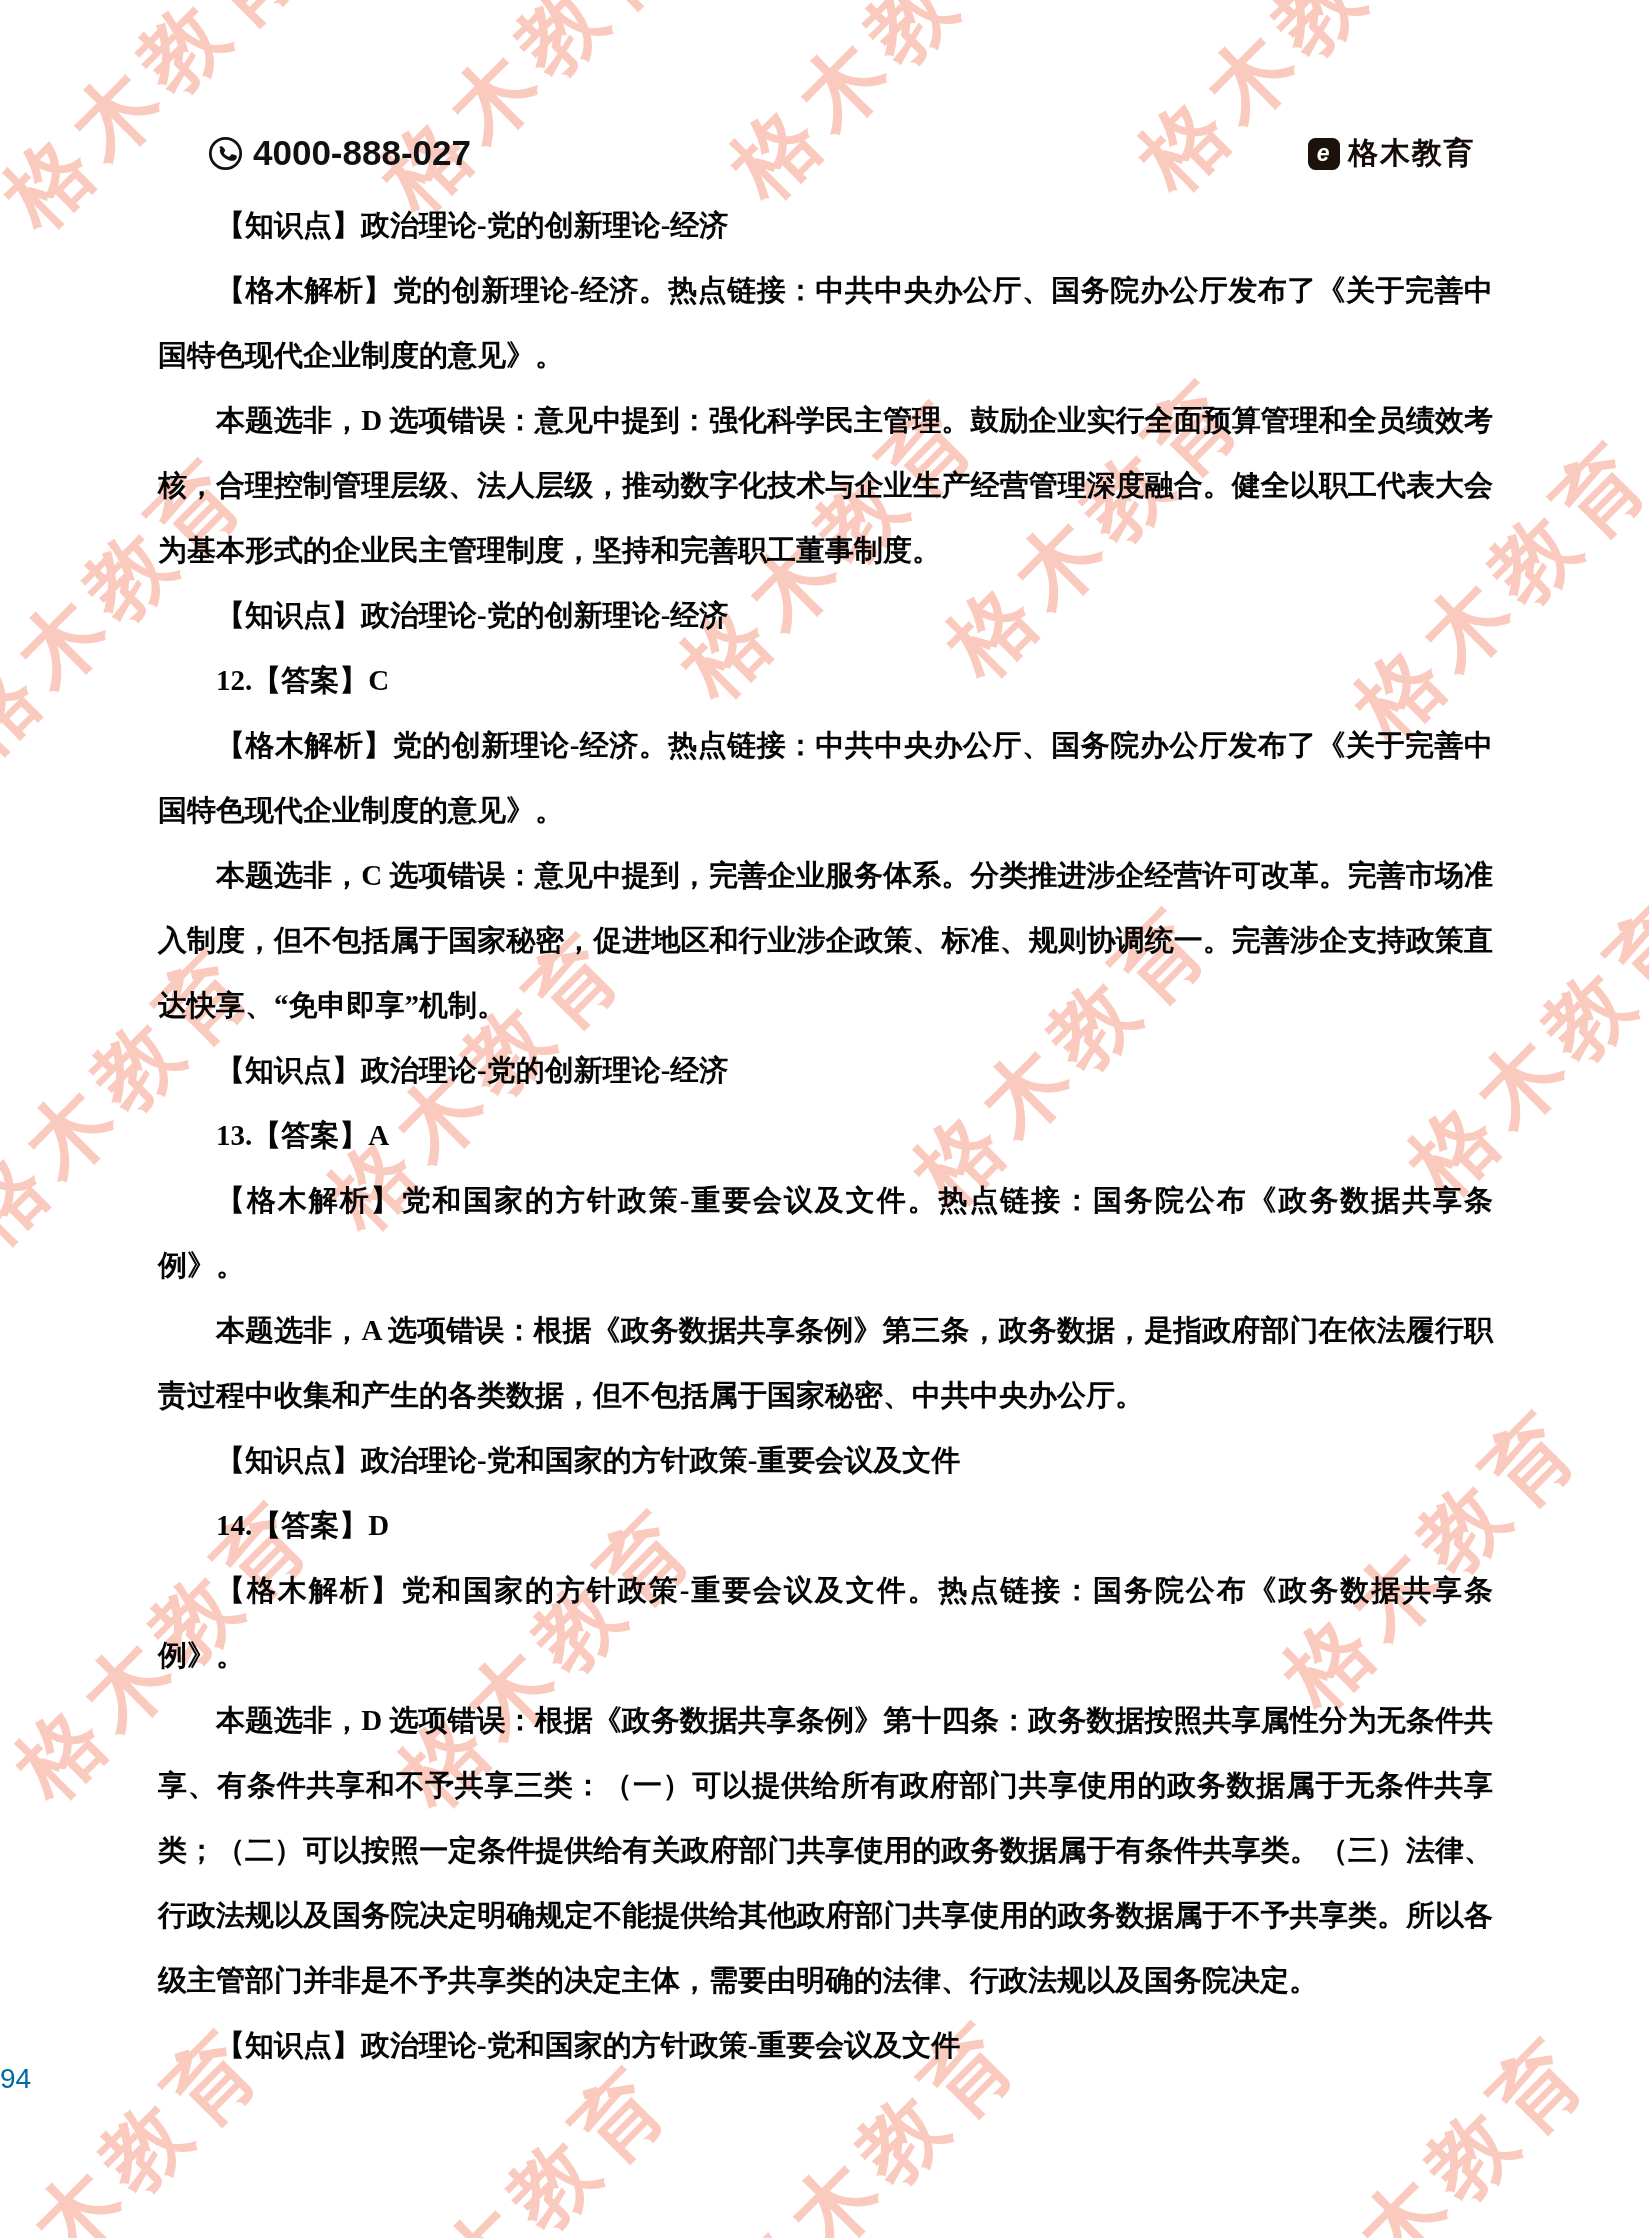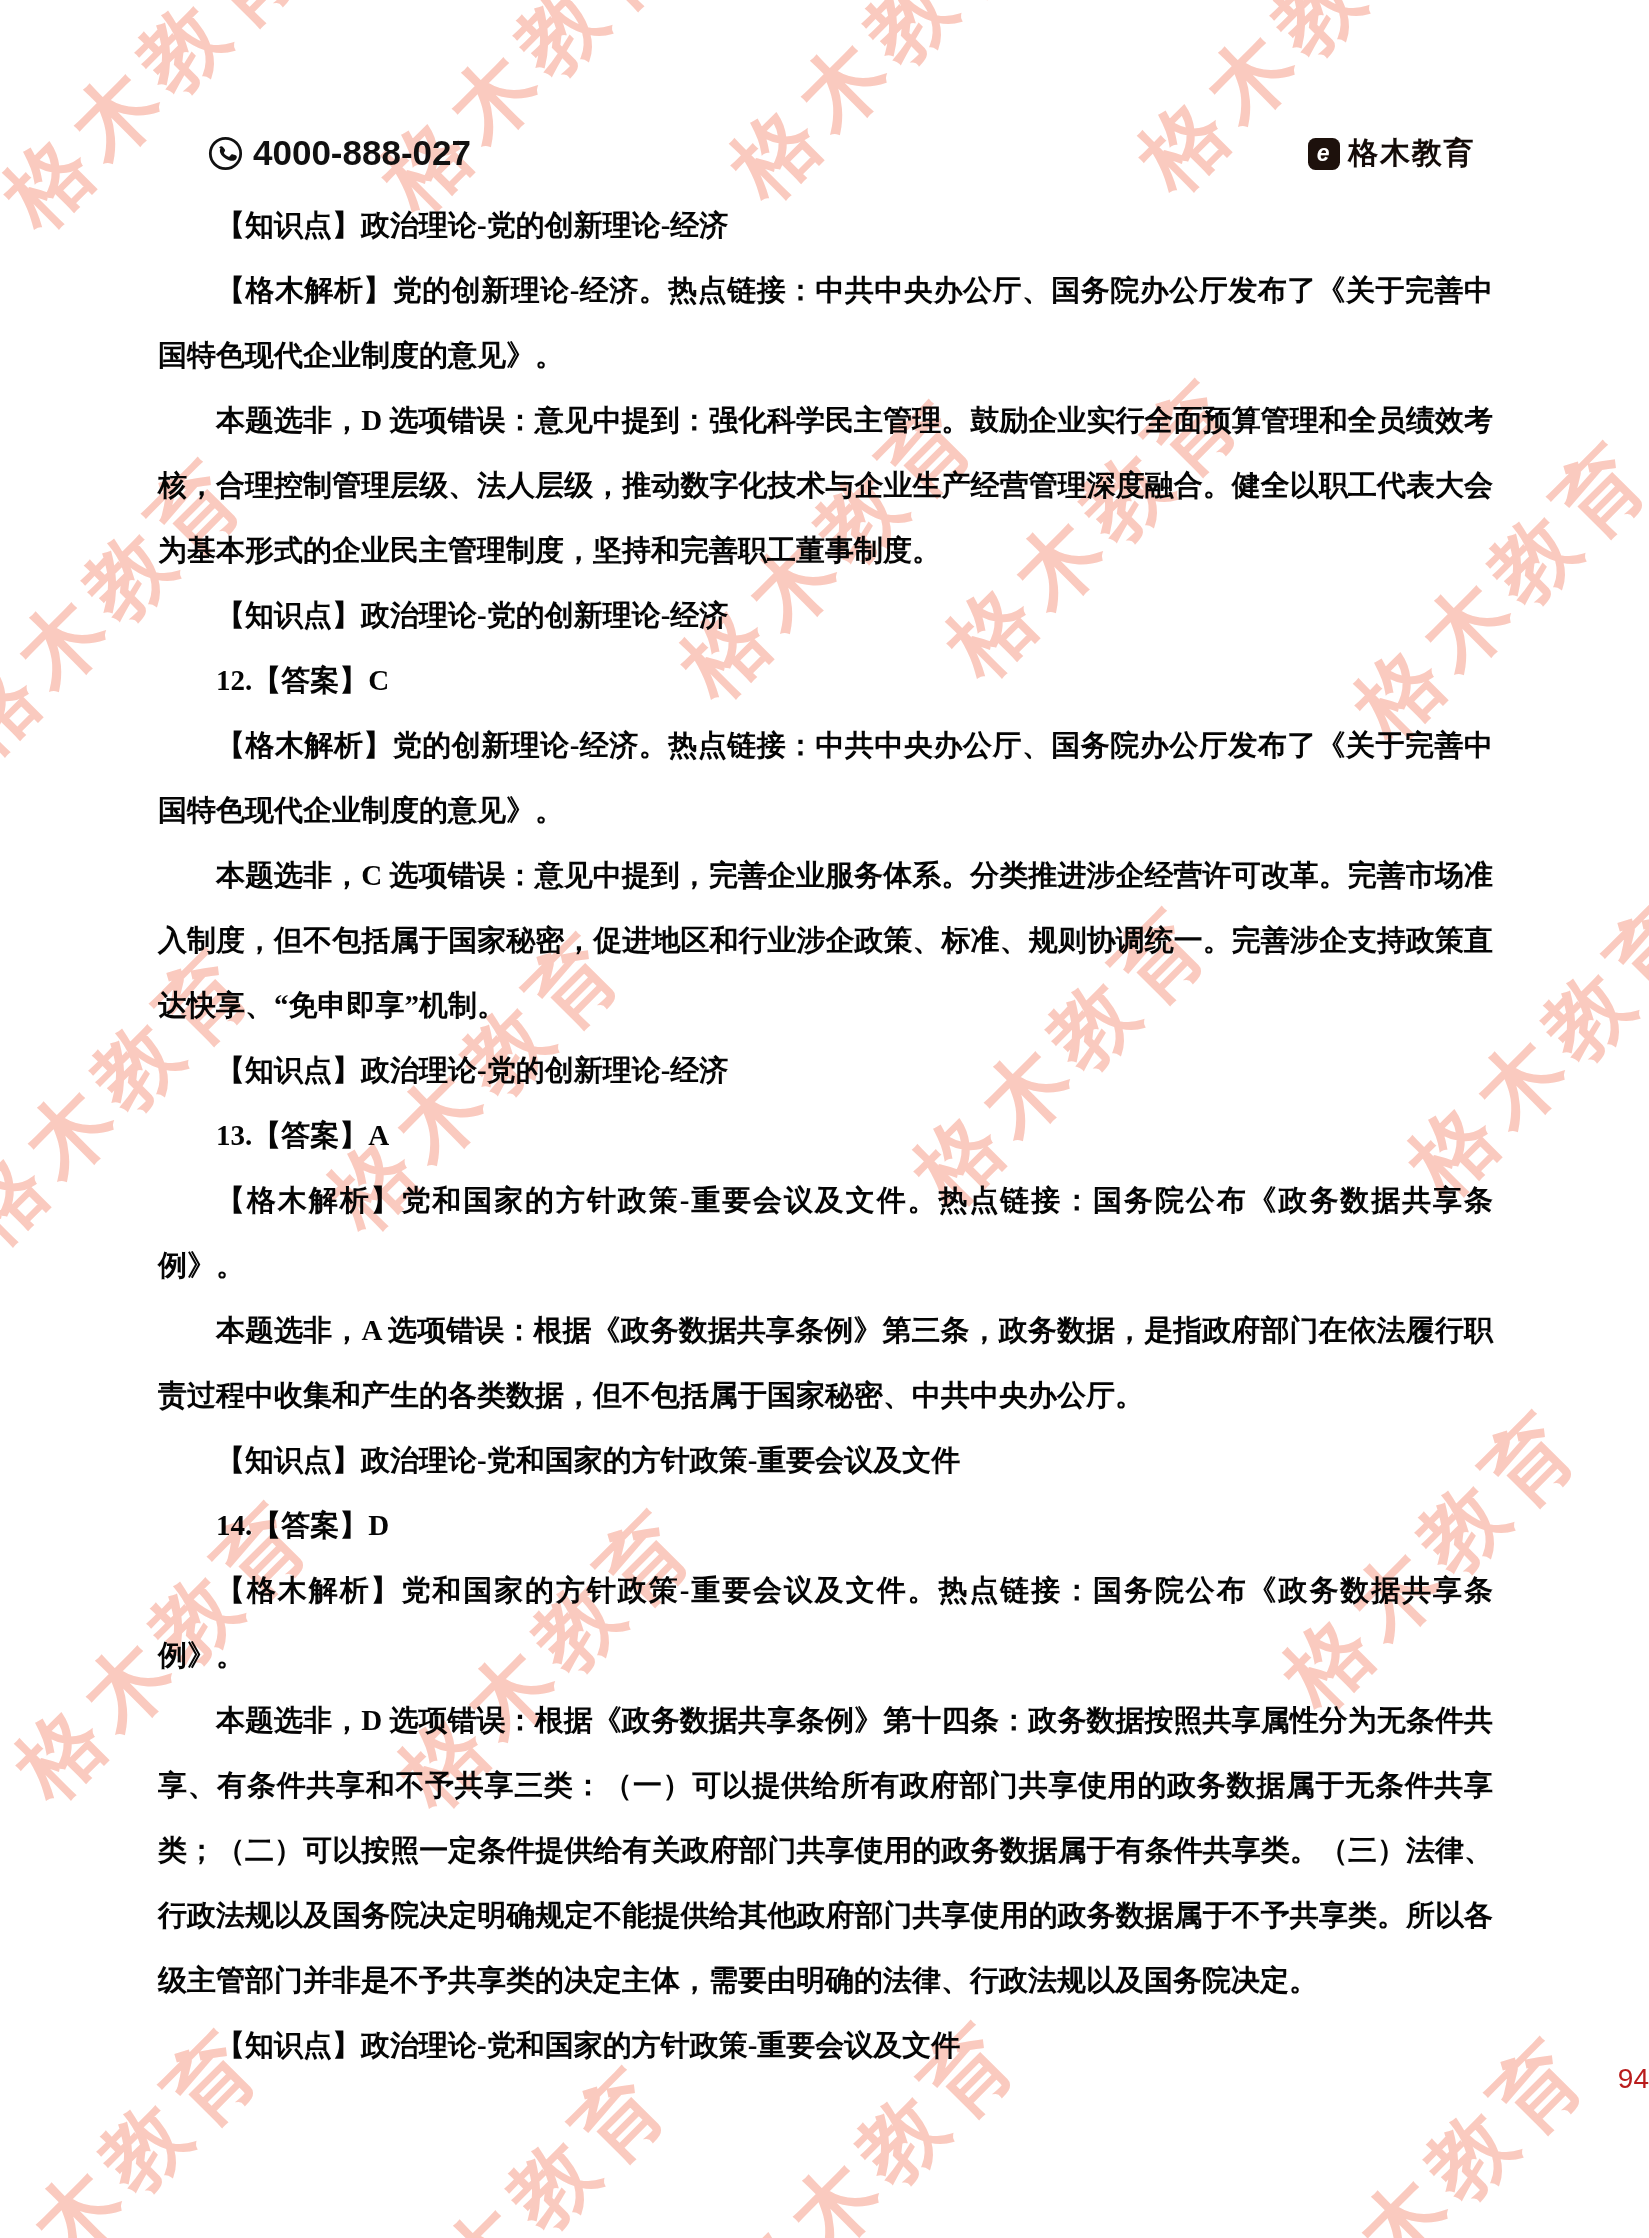--- a/index.html
+++ b/index.html
@@ -49,23 +49,23 @@
   
   .doc-body{
     position:absolute;left:158px;top:193px;width:1335px;
     font-size:29px;line-height:65px;color:#050505;
     text-align:justify;text-justify:inter-character;
   }
   .doc-body p{margin:0;text-indent:2em;font-weight:bold;}
   
   .page-number{
     position:absolute;left:0;top:2063px;width:1649px;
-    text-align:right;
+    text-align:left;
     font-family:"Liberation Sans","DejaVu Sans",sans-serif;
-    font-size:28px;color:#b91c1c;
+    font-size:28px;color:#0369a1;
   }
 </style>
 </head>
 <body>
 
 <div class="page">
 
   <div>
     <span class="wm" style="left:154px;top:79px">格木教育</span>
     <span class="wm" style="left:532px;top:62px">格木教育</span>

